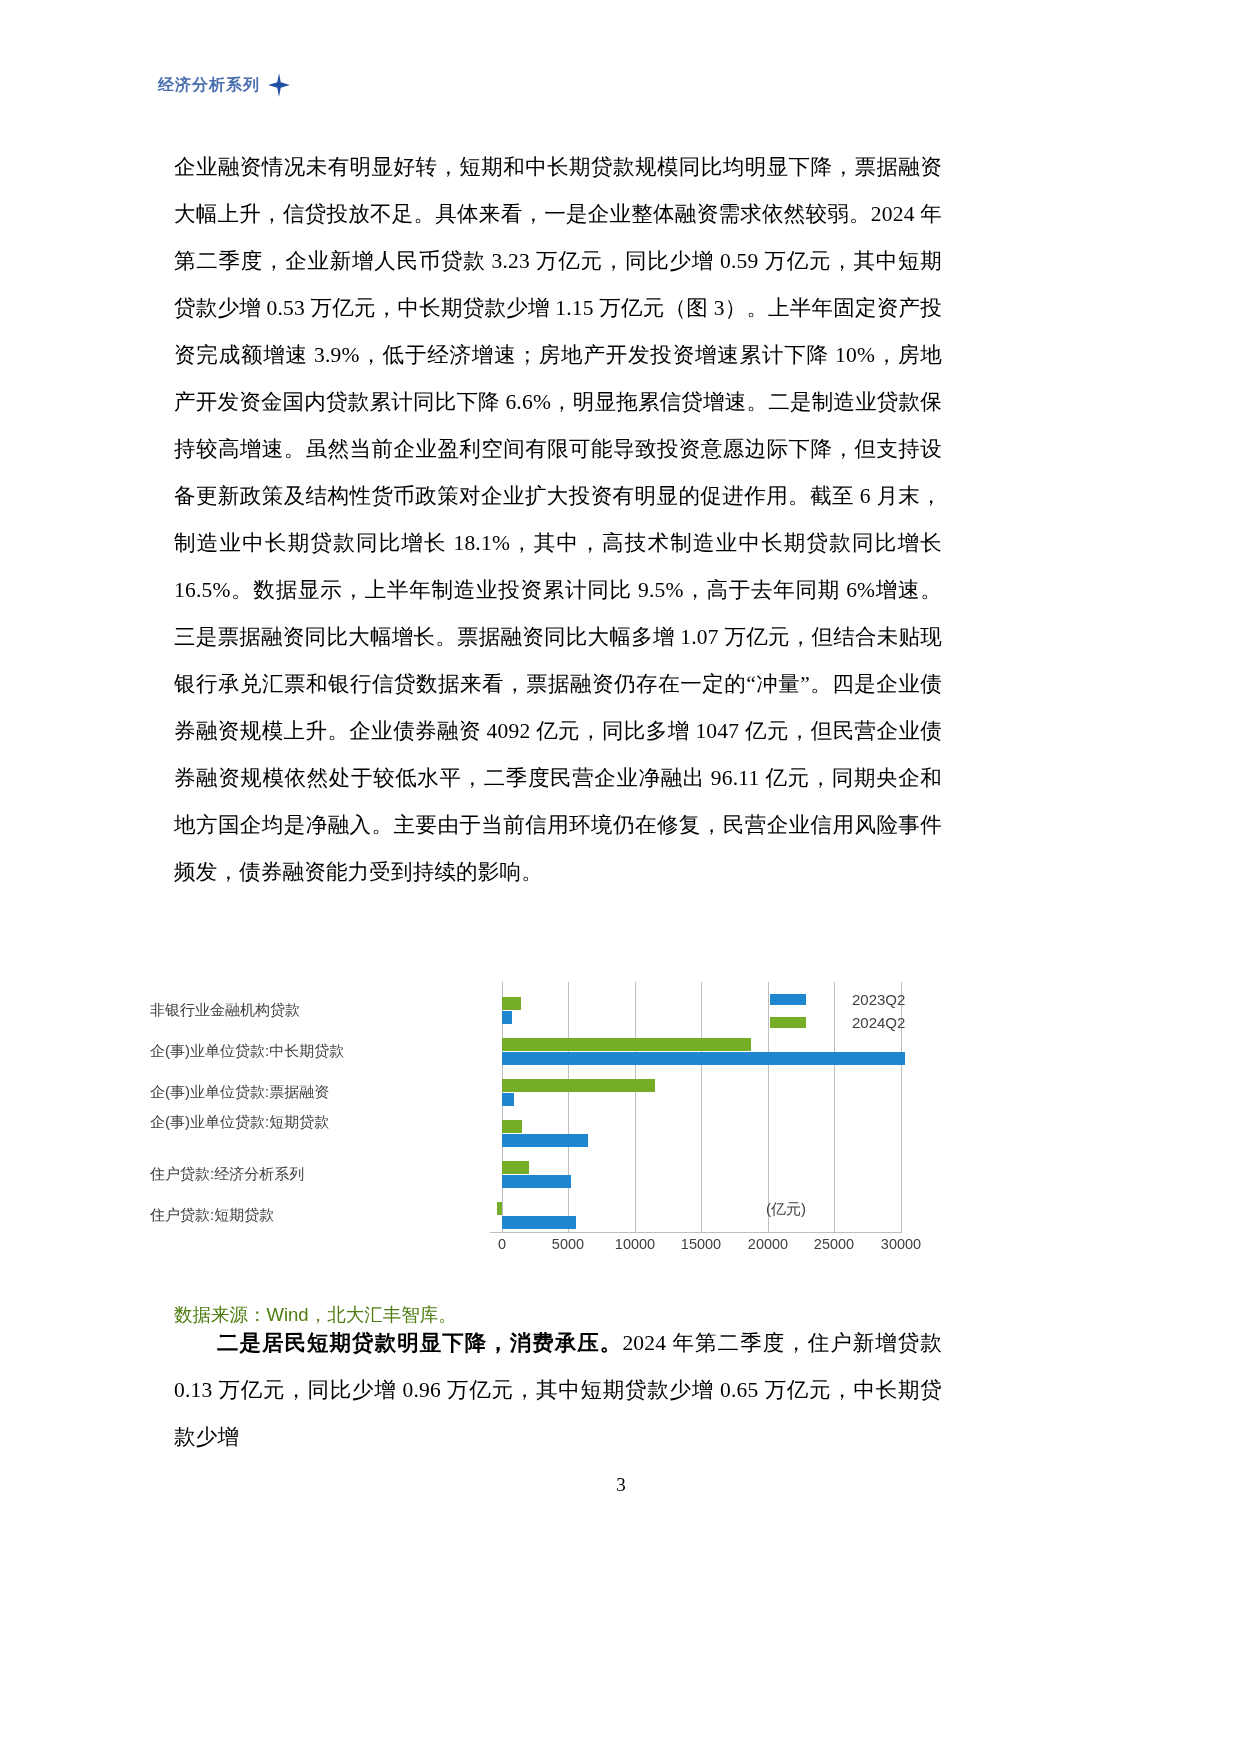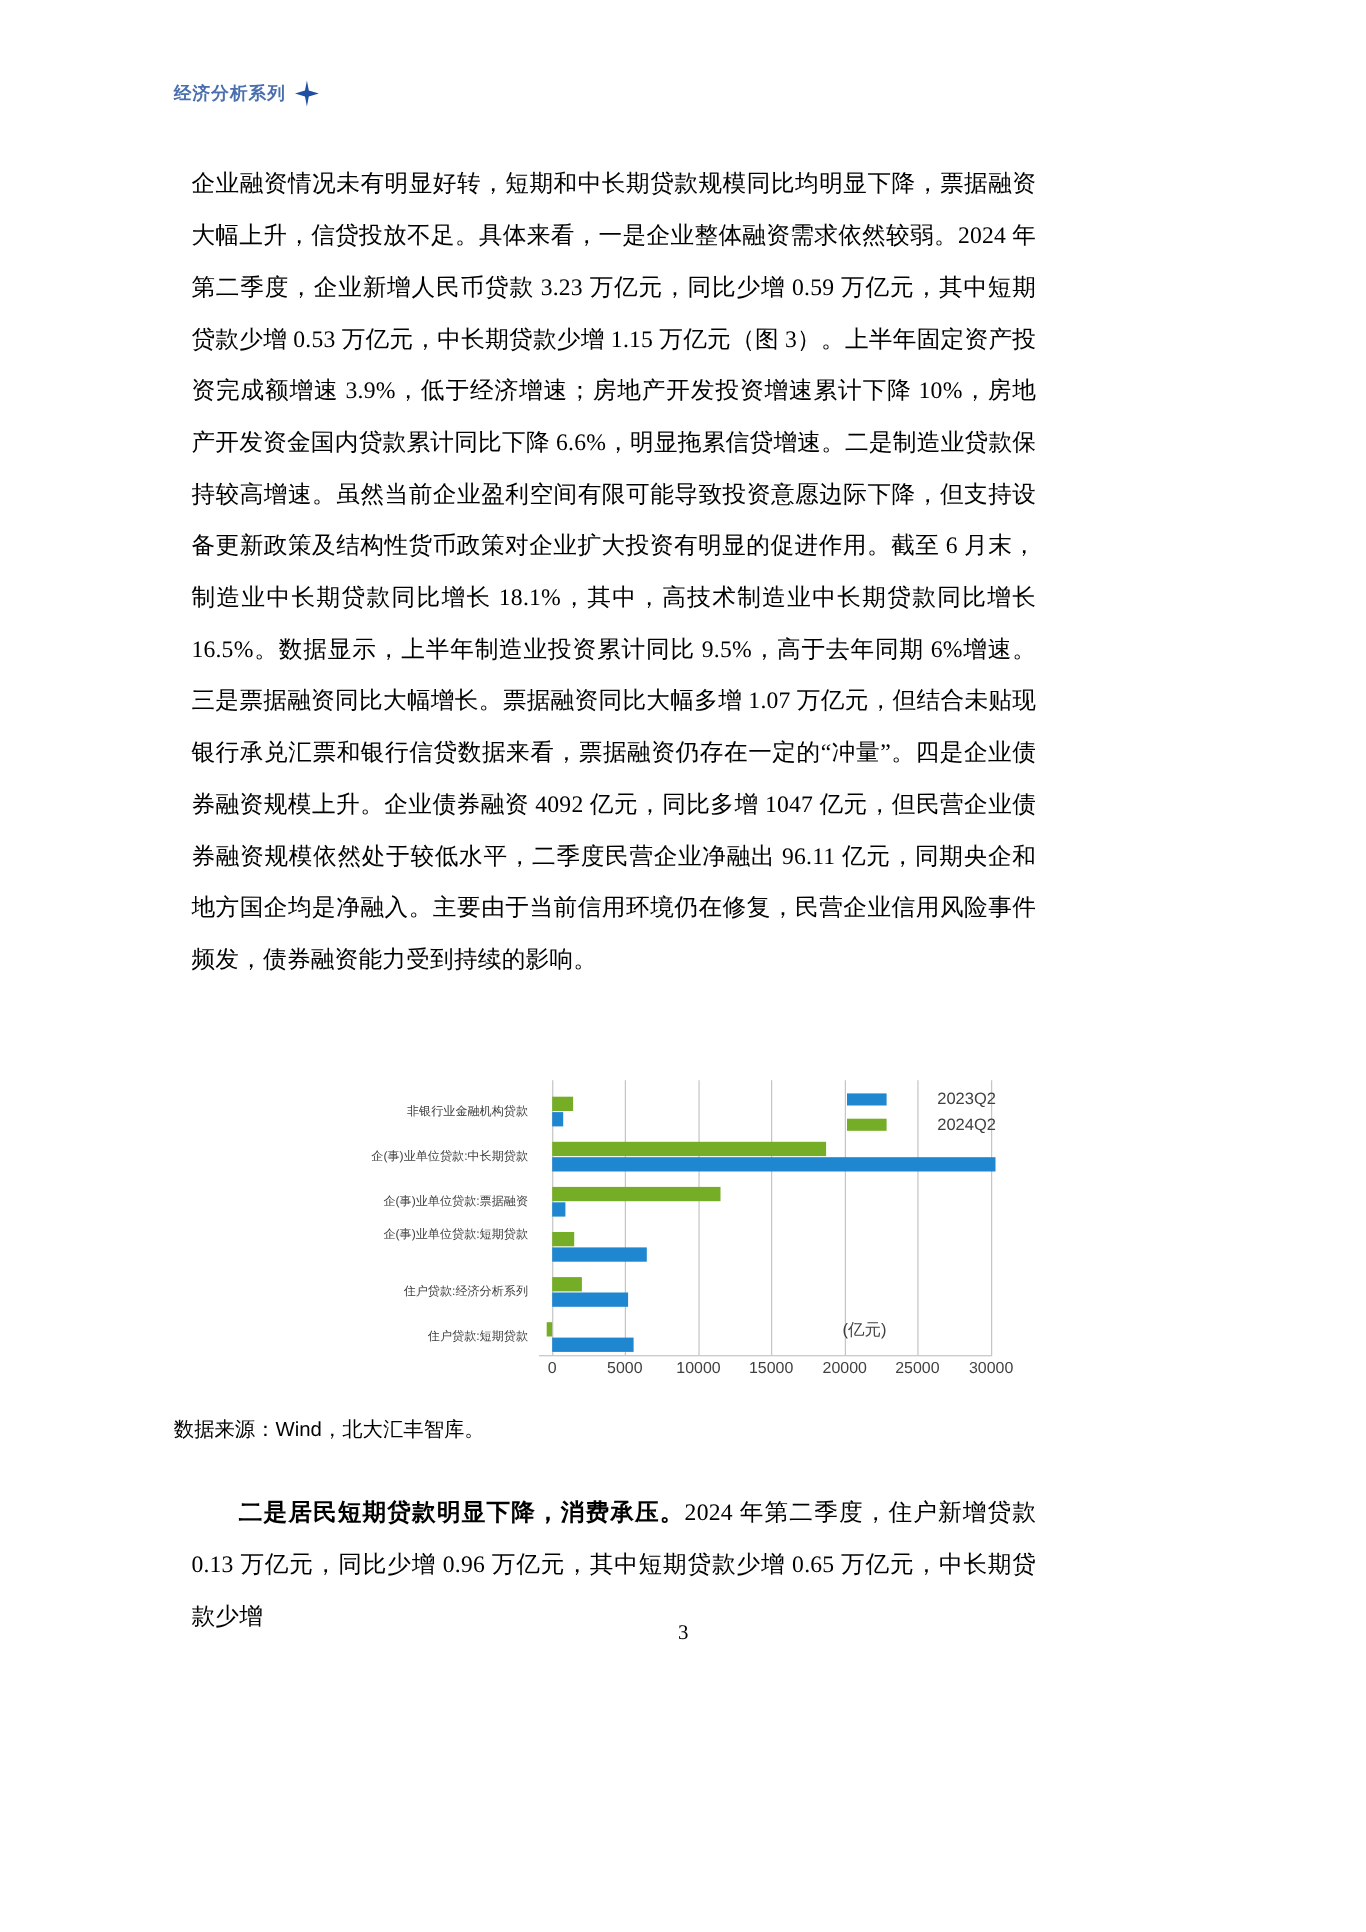--- a/index.html
+++ b/index.html
@@ -62,23 +62,23 @@
   .cat-labels {
     position: absolute;
     left: 0; top: 0;
     width: 330px;
     height: 250px;
   }
   .cat-label {
     position: absolute;
     right: 8px;
     width: 330px;
-    text-align: right;
-    font-family: "Liberation Sans", "DejaVu Sans", sans-serif;
-    font-size: 11px;
+    text-align: left;
+    font-family: "Liberation Sans", "DejaVu Sans", sans-serif;
+    font-size: 15px;
     color: #404040;
     white-space: nowrap;
     transform: translateY(-50%);
   }
 
   .plot {
     position: absolute;
     left: 332px;
     top: 0;
     width: 412px;
@@ -149,28 +149,28 @@
     font-family: "Liberation Sans", "DejaVu Sans", sans-serif;
     font-size: 20px;
     font-weight: bold;
     color: #000;
     margin: 0 0 8px 0;
     letter-spacing: 0.3px;
   }
   .fig-source {
     font-family: "Liberation Sans", "DejaVu Sans", sans-serif;
     font-size: 18.5px;
-    color: #000000;
-    margin: 0;
+    color: #4d7c0f;
+    margin: 16px;
   }
 
   .content-bottom {
     position: absolute;
     left: 158px;
-    top: 1336px;
+    top: 1304px;
     width: 800px;
   }
   .para-indent { text-indent: 2em; }
   .bold-seg { font-weight: bold; }
 
   .page-number {
     position: absolute;
     left: 0;
     top: 1474px;
     width: 1242px;

